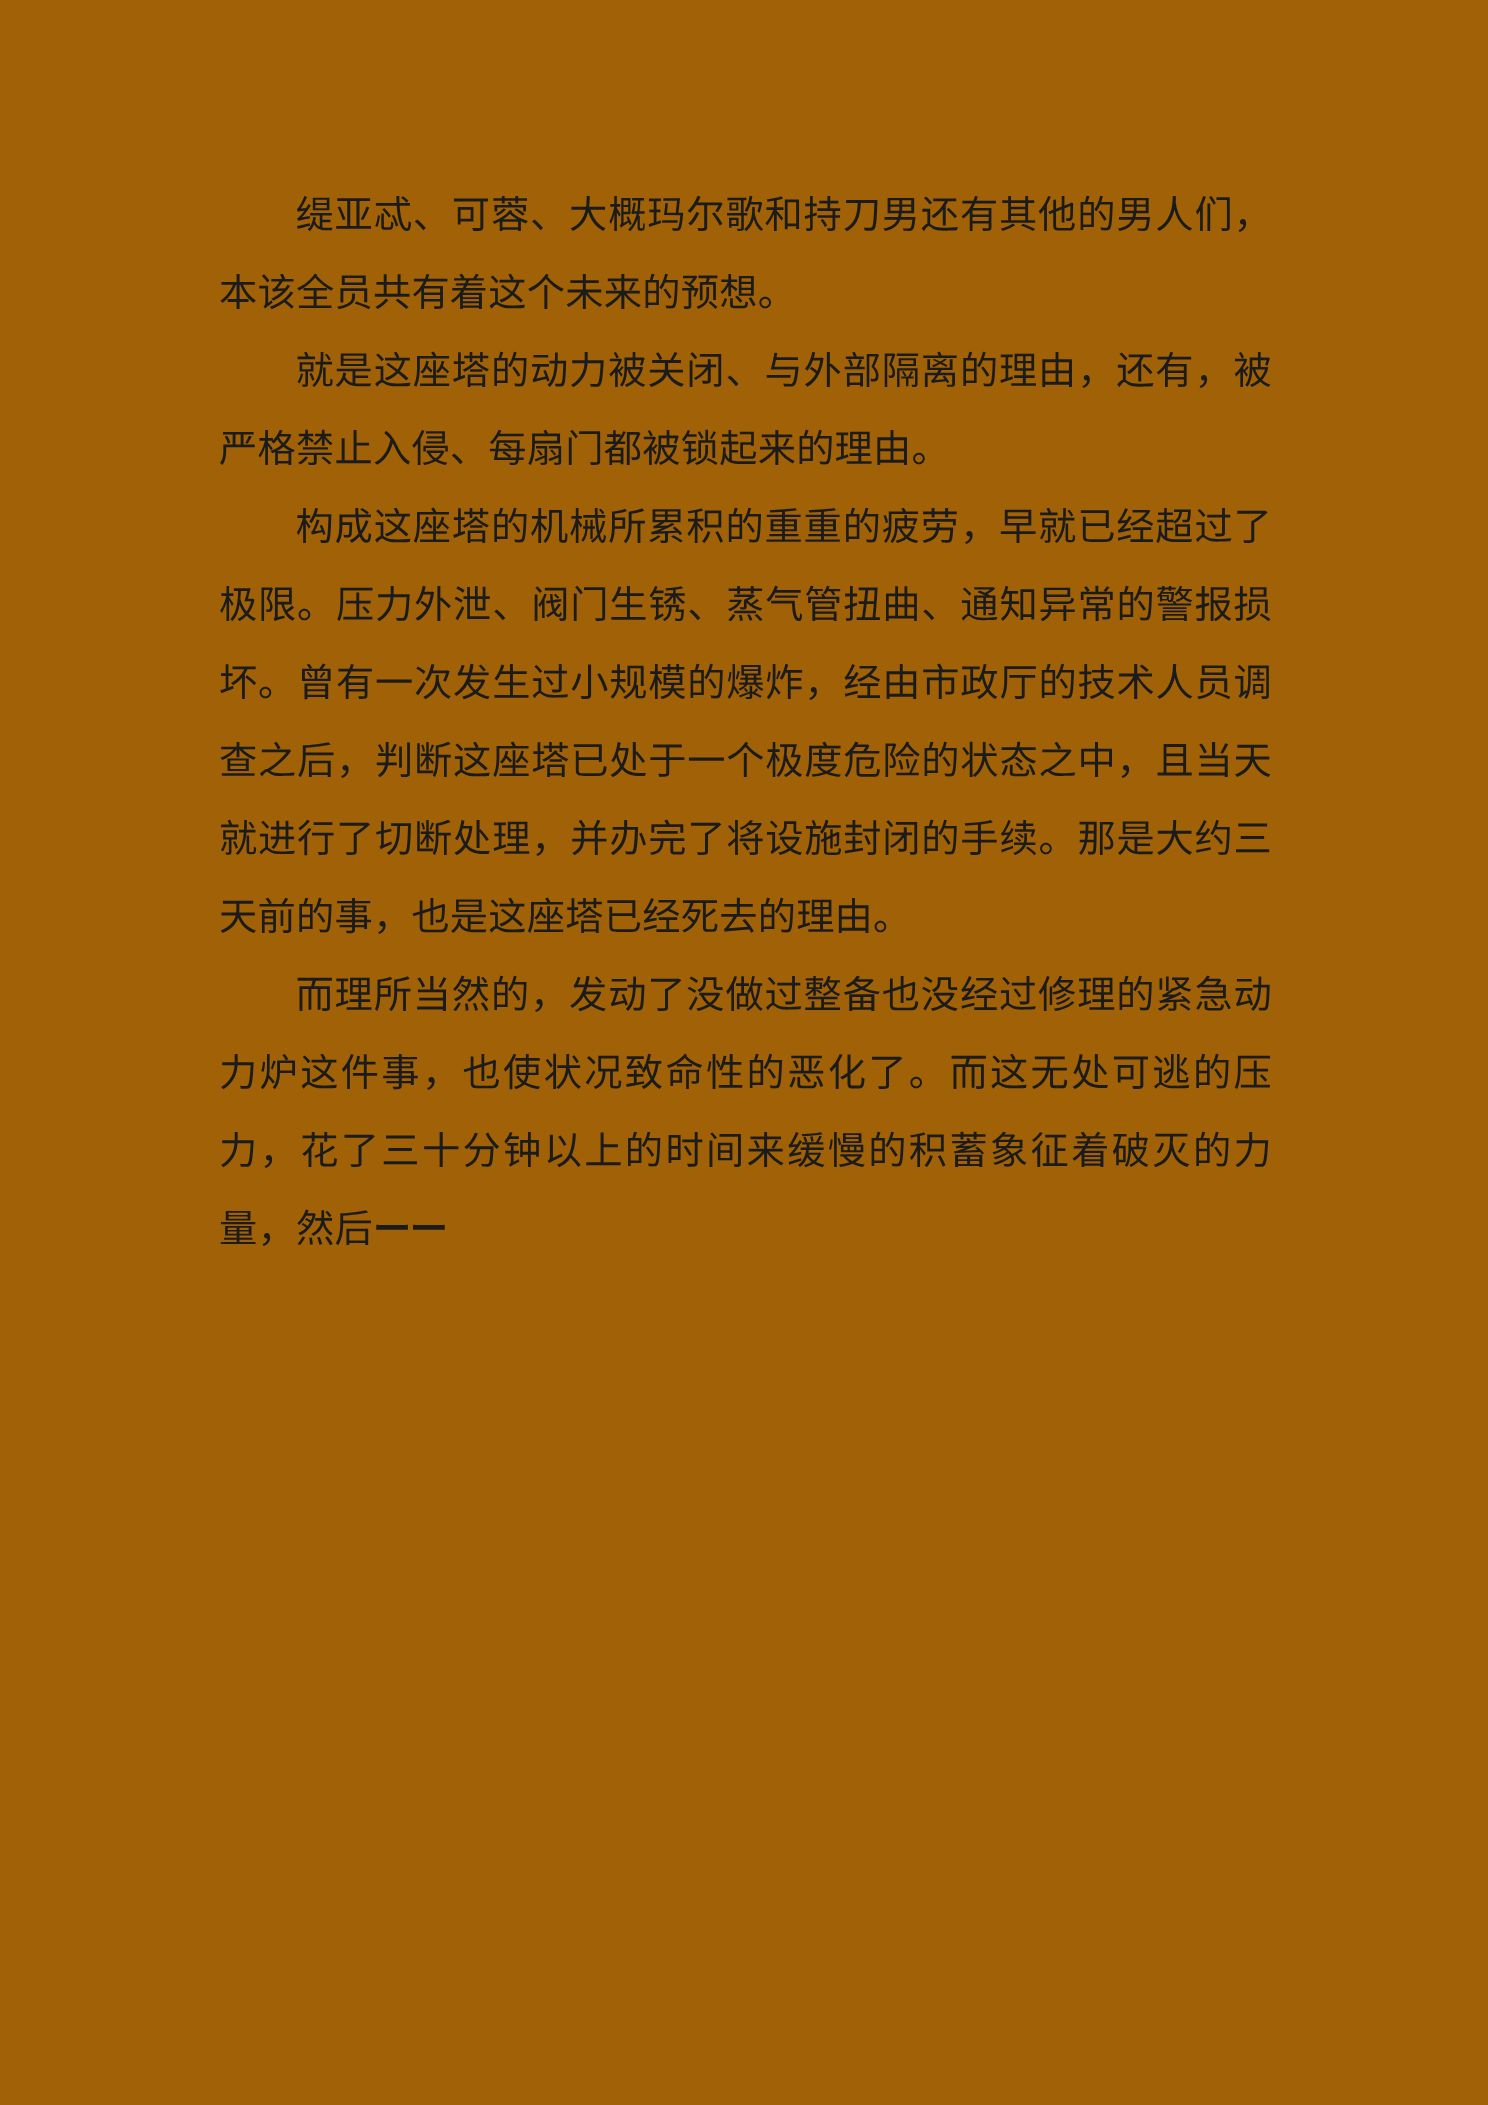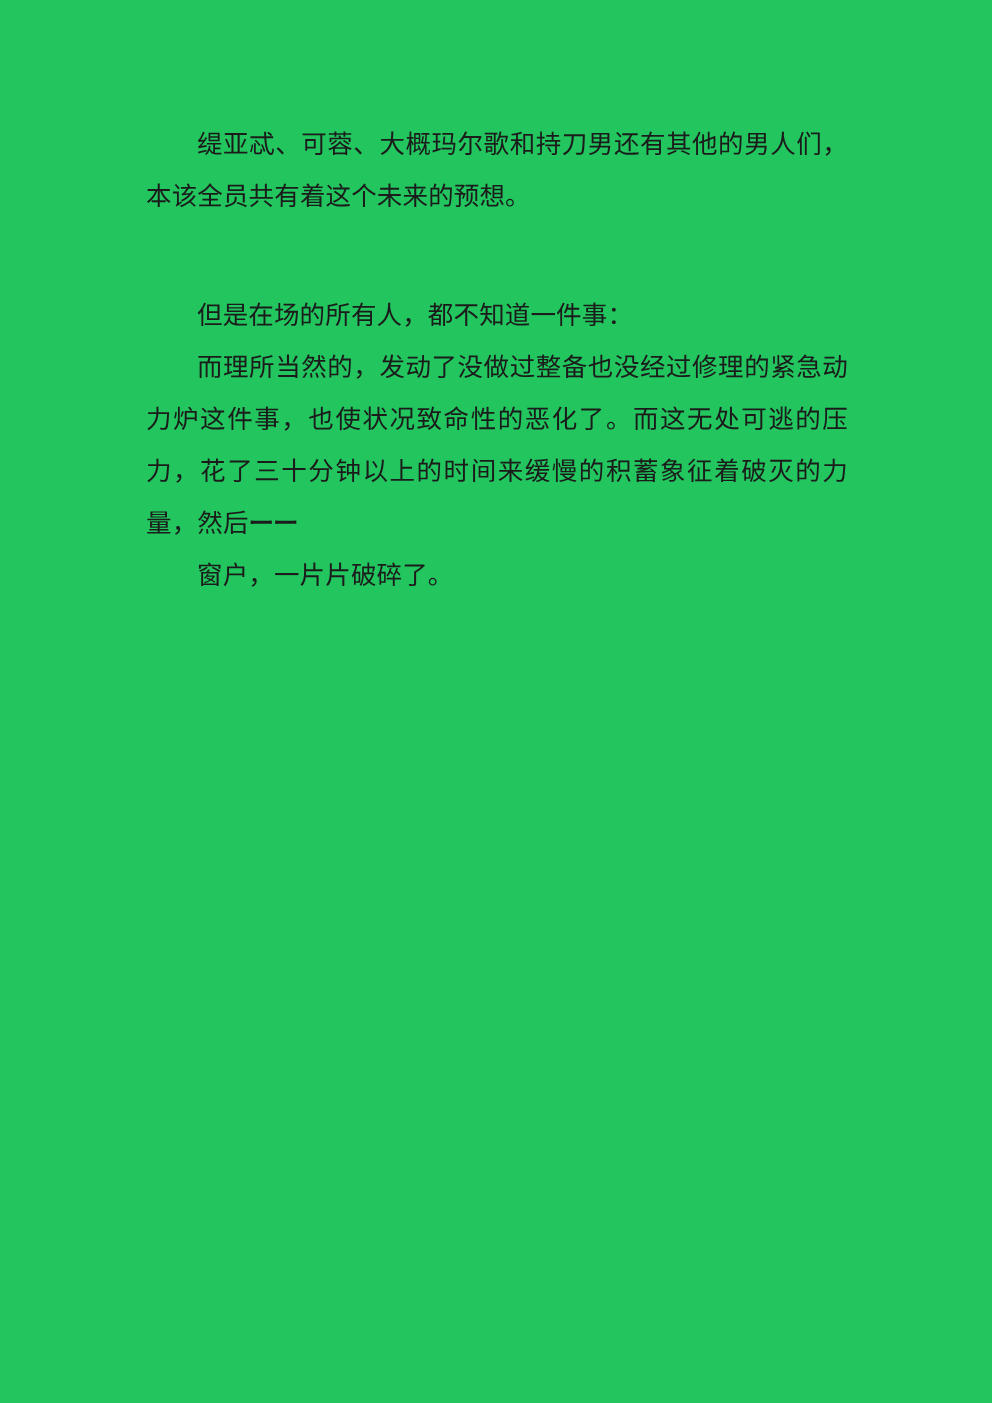--- a/index.html
+++ b/index.html
@@ -10,21 +10,21 @@
   }
 
   body {
     font-family: "DejaVu Serif", "Liberation Serif", serif;
   }
 
   .page {
     position: relative;
     width: 992px;
     height: 1403px;
-    background: #22c55e;
+    background: #a16207;
     overflow: hidden;
     box-sizing: border-box;
   }
 
   .text-column {
     position: absolute;
     left: 146px;
     top: 118px;
     width: 702px;
   }
@@ -60,25 +60,25 @@
   }
 </style>
 </head>
 <body>
 
 <div class="page">
   <div class="text-column">
 
     <p class="para gap-none">缇亚忒、可蓉、大概玛尔歌和持刀男还有其他的男人们，本该全员共有着这个未来的预想。</p>
 
-    <p class="para gap-blank">但是在场的所有人，都不知道一件事：</p>
 
+    <p class="para gap-none">就是这座塔的动力被关闭、与外部隔离的理由，还有，被严格禁止入侵、每扇门都被锁起来的理由。</p>
 
+    <p class="para gap-none">构成这座塔的机械所累积的重重的疲劳，早就已经超过了极限。压力外泄、阀门生锈、蒸气管扭曲、通知异常的警报损坏。曾有一次发生过小规模的爆炸，经由市政厅的技术人员调查之后，判断这座塔已处于一个极度危险的状态之中，且当天就进行了切断处理，并办完了将设施封闭的手续。那是大约三天前的事，也是这座塔已经死去的理由。</p>
 
     <p class="para gap-none"><span>而理所当然的，发动了没做过整备也没经过修理的紧急动力炉这件事，也使状况致命性的恶化了。而这无处可逃的压力，花了三十分钟以上的时间来缓慢的积蓄象征着破灭的力量，然后</span><span class="dash-run">ーー</span></p>
 
 
 
-    <p class="para gap-none">窗户，一片片破碎了。</p>
 
 
   </div>
 </div>
 
 </body></html>

